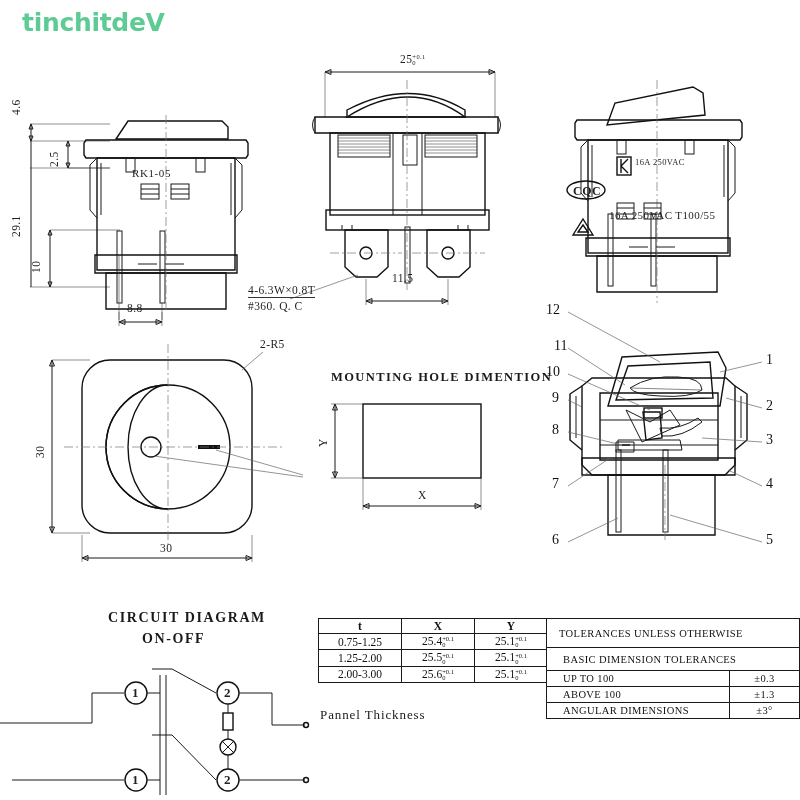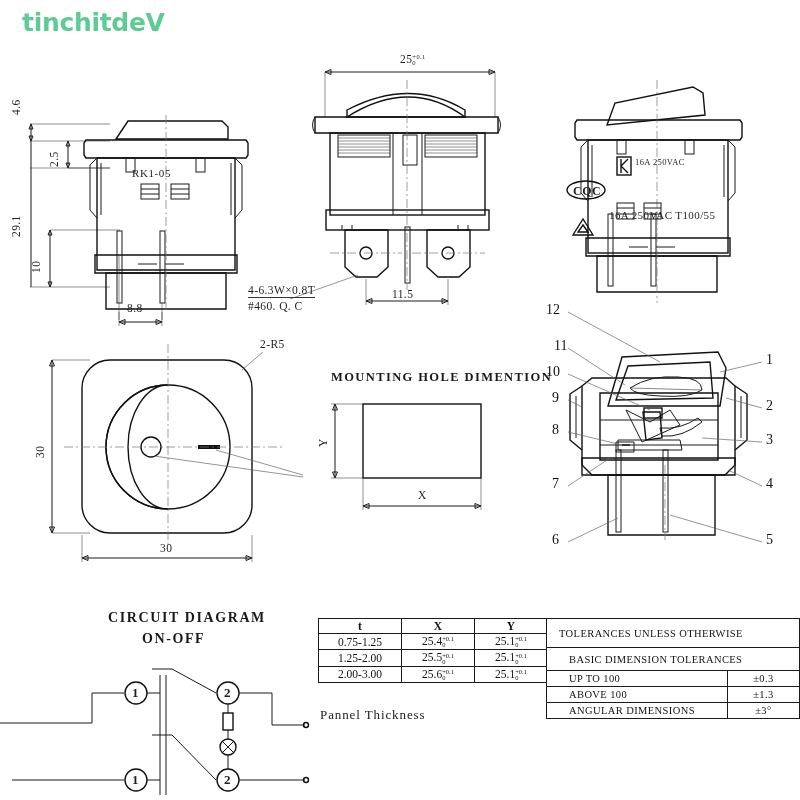--- a/index.html
+++ b/index.html
@@ -71,21 +71,21 @@
     white-space:nowrap;
     color:#121212;
     background:#fff;
     font-weight:normal;
   }
   .tbl th{font-weight:700;}
   .tbl2 td{
     border:1px solid #1a1a1a;
     font-family:"Liberation Serif", serif;
     font-size:10.5px;
-    padding:2px 22px;
+    padding:2px 16px;
     text-align:left;
     white-space:nowrap;
     color:#121212;
     background:#fff;
     letter-spacing:0.4px;
   }
   .tbl2 td.val{text-align:center;}
   .tbl2 td.span{text-align:left;}
 </style>
 </head>
@@ -238,26 +238,26 @@
       <line class="ext" x1="66" y1="224" x2="66" y2="250"></line>
       <line class="ext" x1="148" y1="224" x2="148" y2="250"></line>
 
       <line class="lead" x1="58" y1="220" x2="-10" y2="244"></line>
     </svg>
 
     <div class="abs dim" style="left:100px;top:-2px;">
       <span>25</span><span class="tolsup"><i>+0.1</i><i>0</i></span>
     </div>
 
-    <div class="abs dim" style="left:92px;top:233px;">11.5</div>
+    <div class="abs dim" style="left:92px;top:217px;">11.5</div>
   </div>
 
   <div class="abs" style="left:248px;top:284px;">
     <div class="dim" style="border-bottom:1px solid #333;padding-bottom:1px;">4-6.3W×0.8T</div>
-    <div class="dim" style="margin-top:2px;">#460. Q. C</div>
+    <div class="dim" style="margin-top:2px;">#360. Q. C</div>
   </div>
 
   <div class="abs" style="left:555px;top:75px;width:245px;height:235px;">
     <svg width="245" height="235" viewBox="0 0 245 235">
 
       <path class="ln-th" d="M52 50 L60 28 L138 12 L148 18 L150 40 Z" fill="#fff"></path>
 
       <path class="ln-th" d="M22 45 L185 45 L187 48 L187 62 L185 65 L22 65 L20 62 L20 48 Z" fill="#fff"></path>
 
       <rect class="ln-th" x="33" y="65" width="140" height="113" fill="#fff"></rect>

